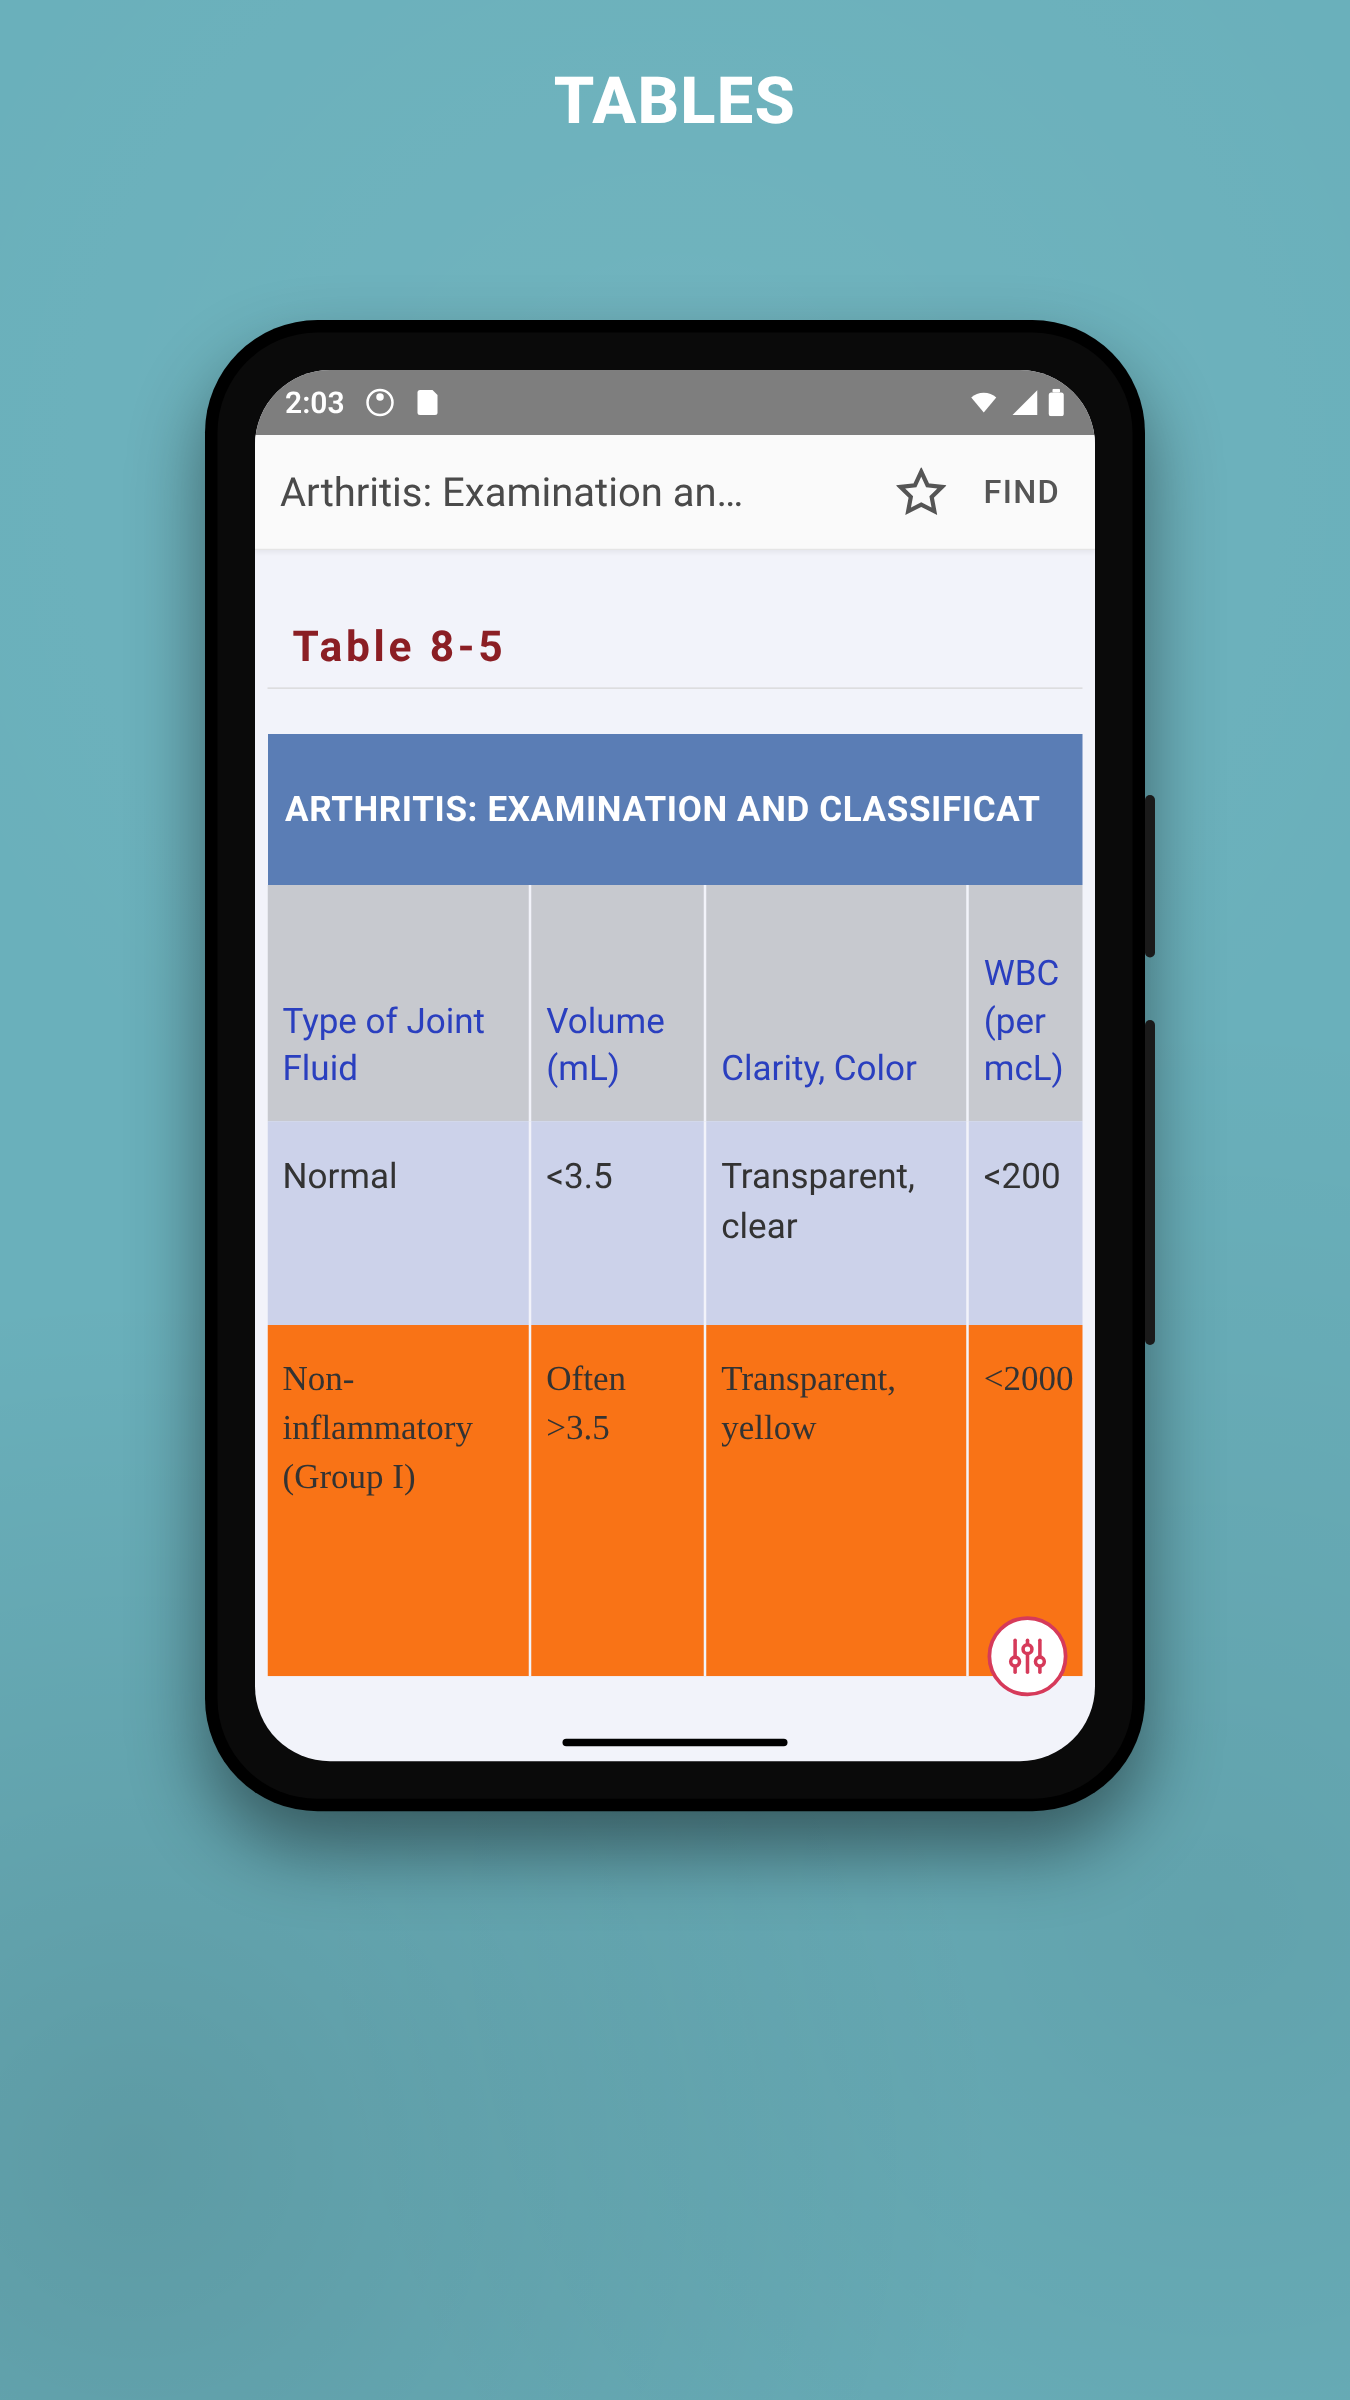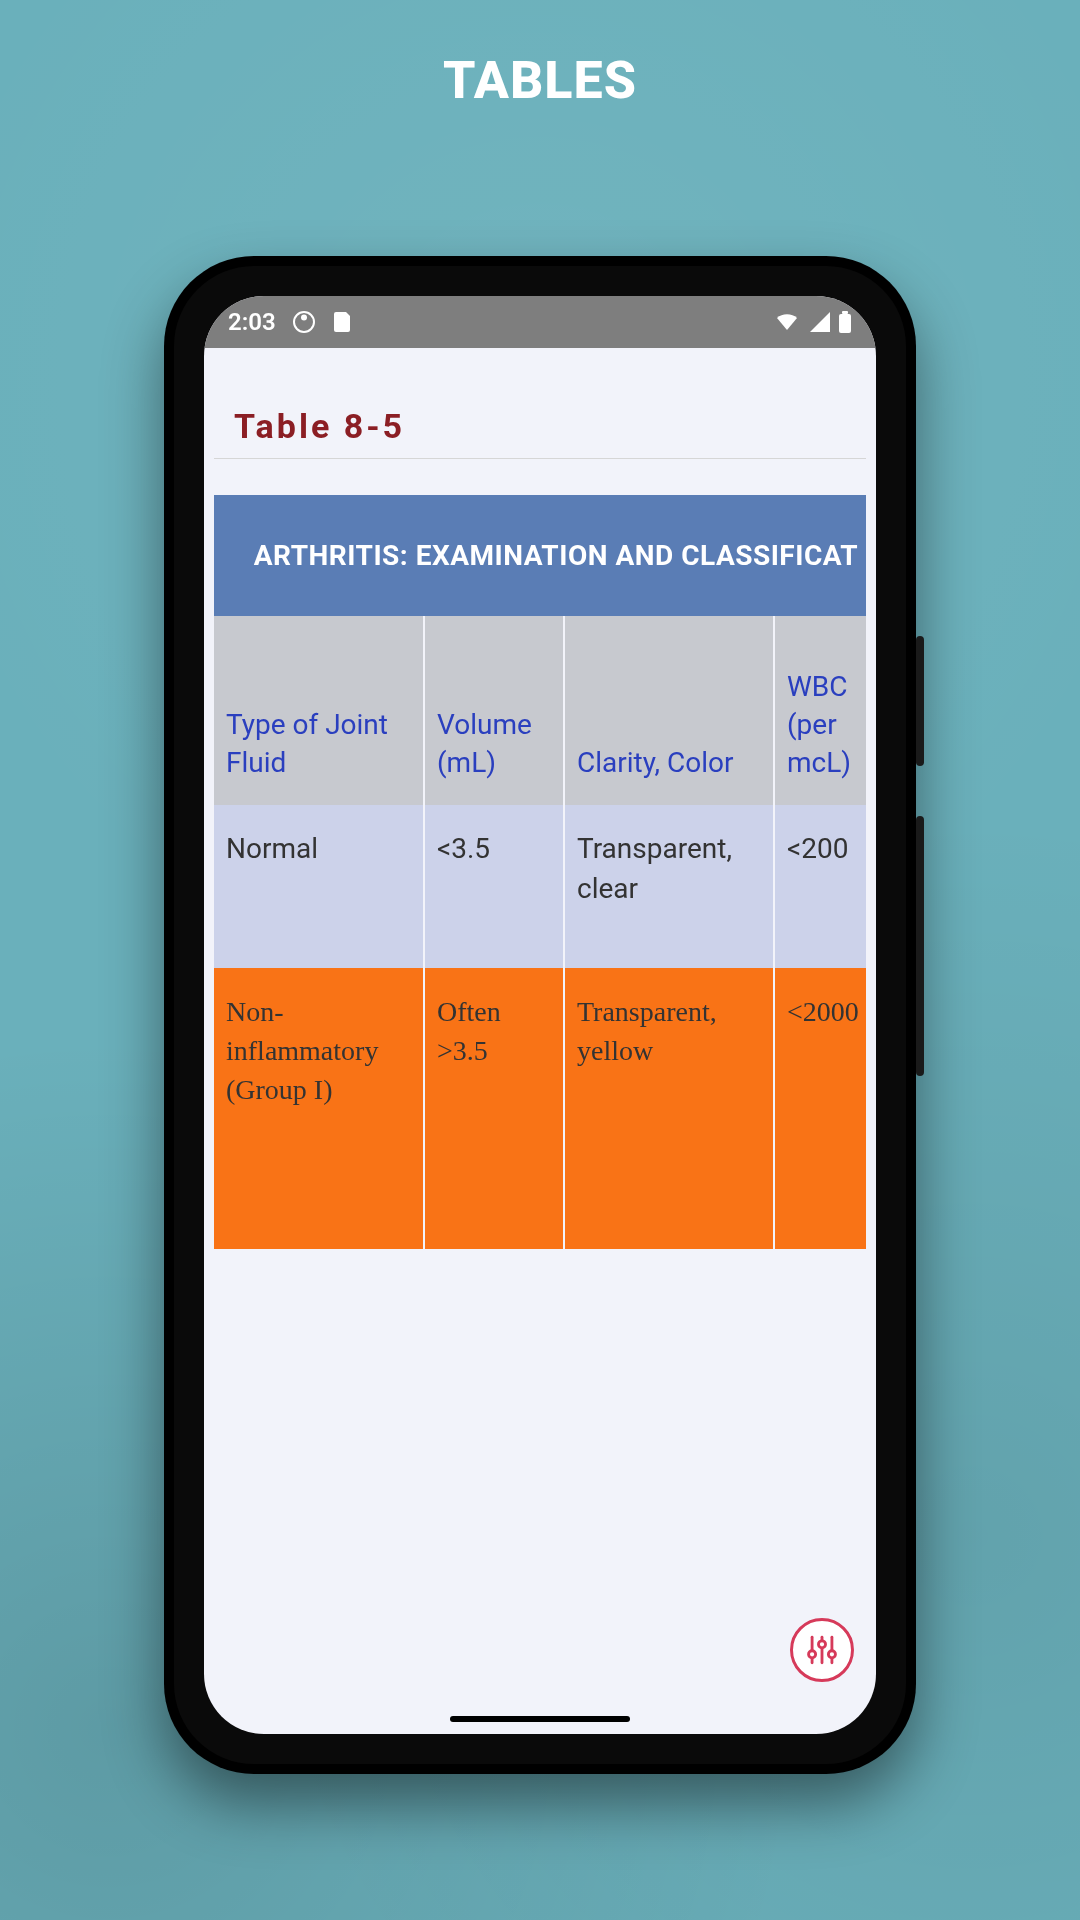--- a/index.html
+++ b/index.html
@@ -43,21 +43,21 @@
     margin-top: 4px;
   }
 
   
   .phone {
     position: absolute;
     top: 256px;
     left: 50%;
     transform: translateX(-50%);
     width: 752px;
-    height: 1518px;
+    height: 1193px;
     background: #000;
     border-radius: 90px;
     box-shadow: 0 30px 60px rgba(0,0,0,0.45);
   }
   .phone-inner {
     position: absolute;
     inset: 10px;
     background: #0a0a0a;
     border-radius: 80px;
   }
@@ -151,21 +151,21 @@
   table.data {
     border-collapse: collapse;
     width: 680px; 
     table-layout: fixed;
   }
   table.data th.caption {
     background: #5a7db5;
     color: #fff;
     font-size: 28px;
     font-weight: 700;
-    text-align: center;
+    text-align: left;
     padding: 44px 10px 44px 14px;
     letter-spacing: 0.5px;
     white-space: nowrap;
     overflow: hidden;
   }
   table.data tr.headers th {
     background: #c7c9cf;
     color: #2a3fbf;
     font-size: 28px;
     font-weight: 400;
@@ -257,20 +257,29 @@
           </span>
           <span class="status-icon">
             <svg width="14" height="22" viewBox="0 0 14 22" fill="#fff">
               <rect x="1" y="3" width="12" height="19" rx="2"></rect>
               <rect x="4" y="0" width="6" height="3" rx="1"></rect>
             </svg>
           </span>
         </div>
       </div>
 
+      <div class="app-bar">
+        <div class="app-title">Arthritis: Examination an…</div>
+        <div class="star-btn">
+          <svg width="40" height="40" viewBox="0 0 24 24" fill="none" stroke="#555" stroke-width="2">
+            <polygon points="12 2 15 8.5 22 9.3 17 14.1 18.3 21 12 17.8 5.7 21 7 14.1 2 9.3 9 8.5 12 2"></polygon>
+          </svg>
+        </div>
+        <div class="find-btn">FIND</div>
+      </div>
 
       <div class="content">
         <div class="table-label">Table 8-5</div>
 
         <div class="data-table-wrap">
           <table class="data">
             <colgroup>
               <col style="width:210px">
               <col style="width:140px">
               <col style="width:210px">

